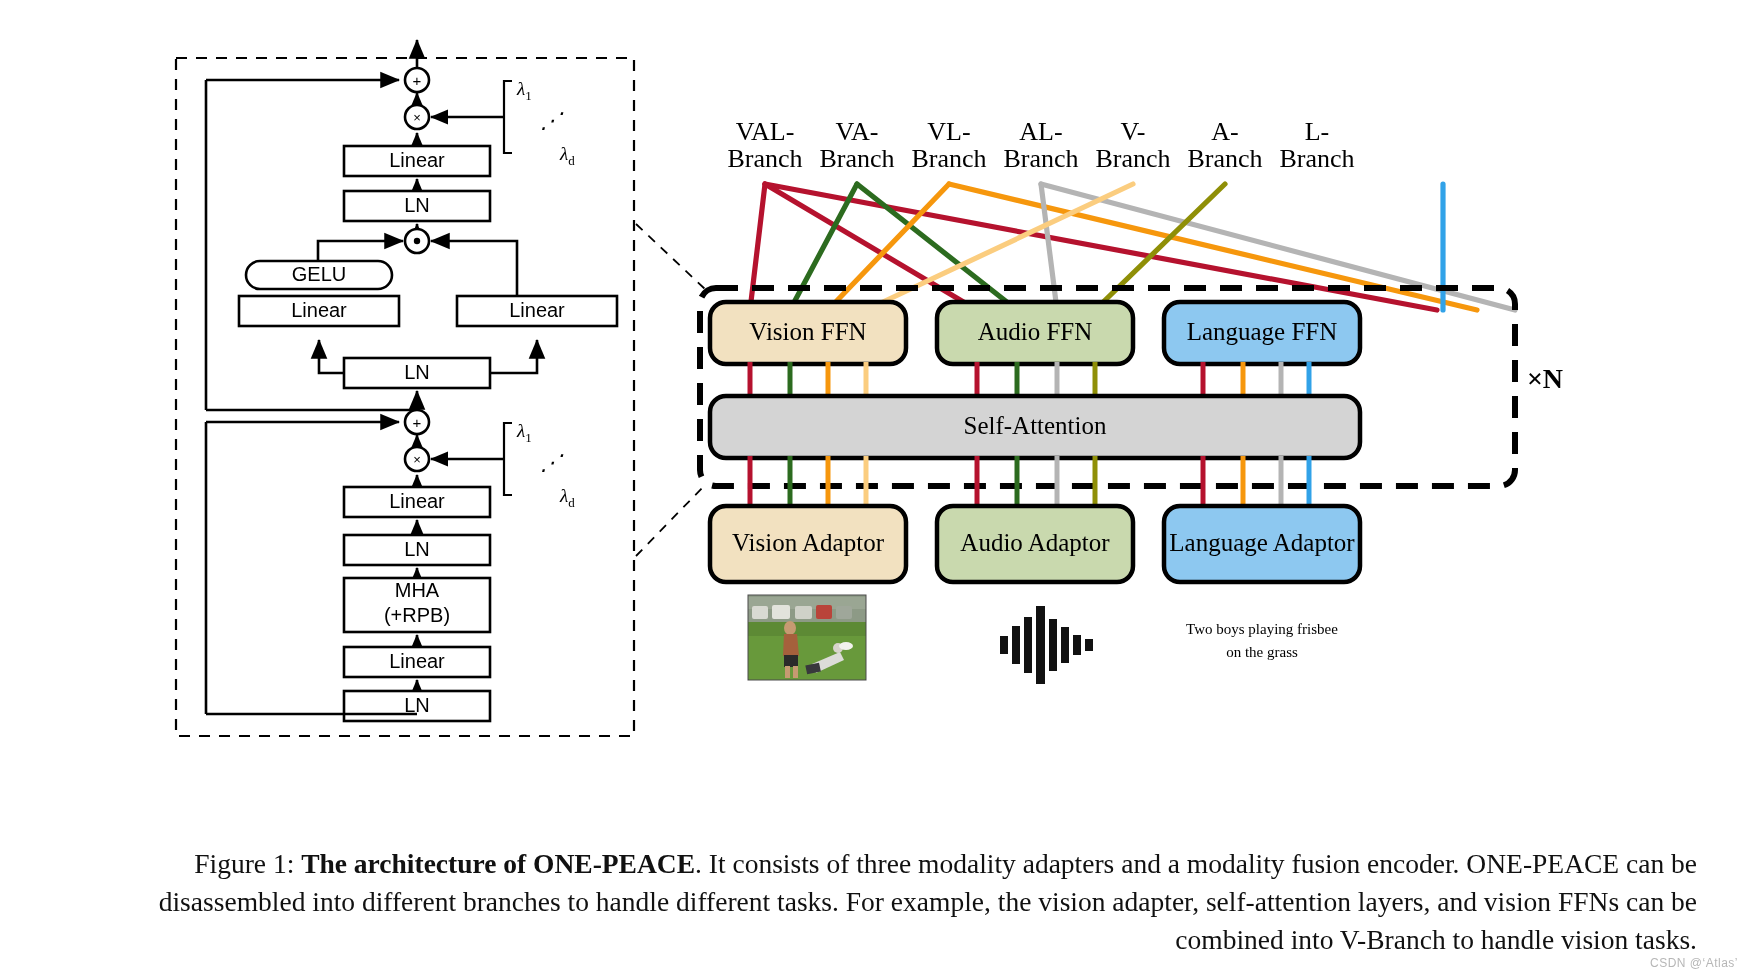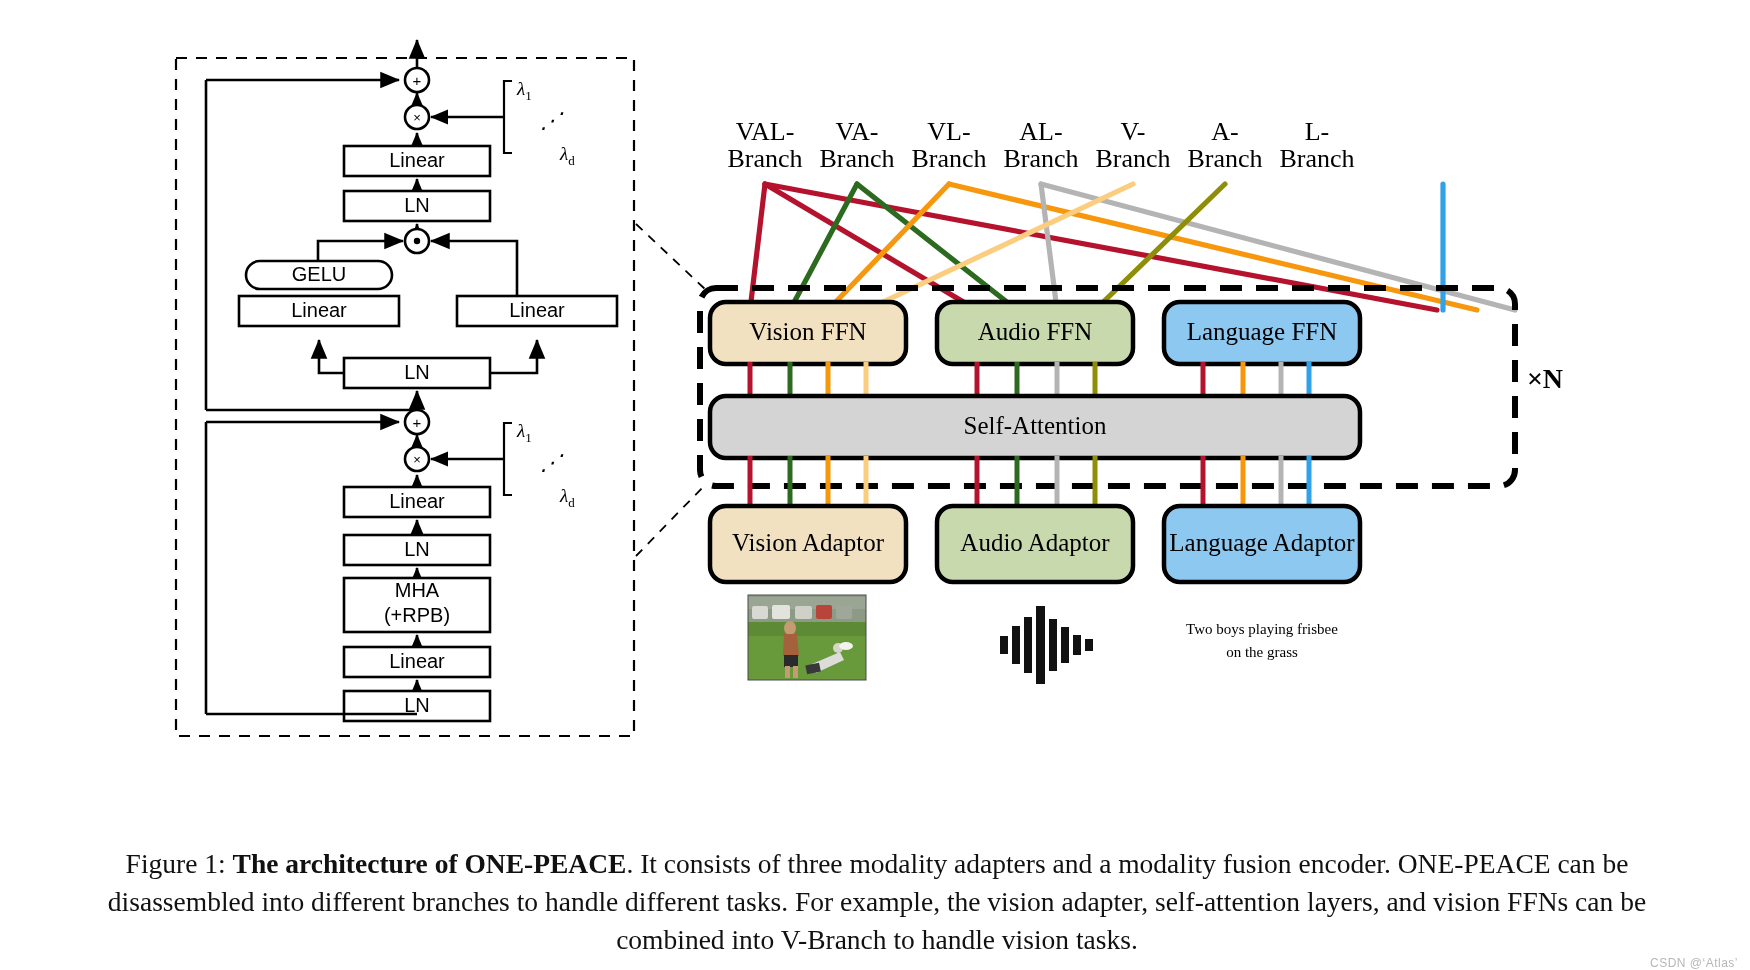--- a/index.html
+++ b/index.html
@@ -28,21 +28,21 @@
     height: 800px;
   }
   .caption {
     position: absolute;
     left: 57px;
     top: 845px;
     width: 1640px;
     font-family: "Liberation Serif", serif;
     font-size: 27.5px;
     line-height: 38px;
-    text-align: center;
+    text-align: right;
     color: #111;
   }
   .caption b { font-weight: bold; }
   .watermark {
     position: absolute;
     right: 12px;
     bottom: 0;
     font-family: "Liberation Sans", sans-serif;
     font-size: 12px;
     color: #b7b7b7;

